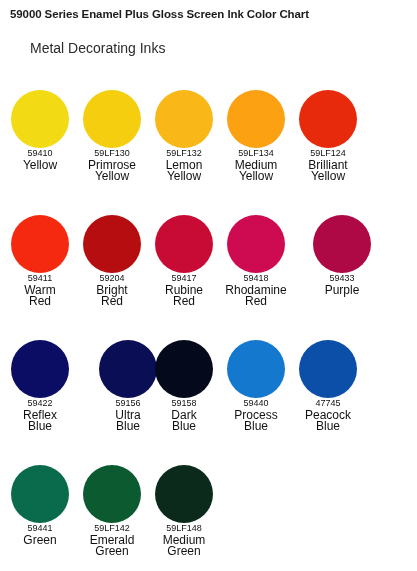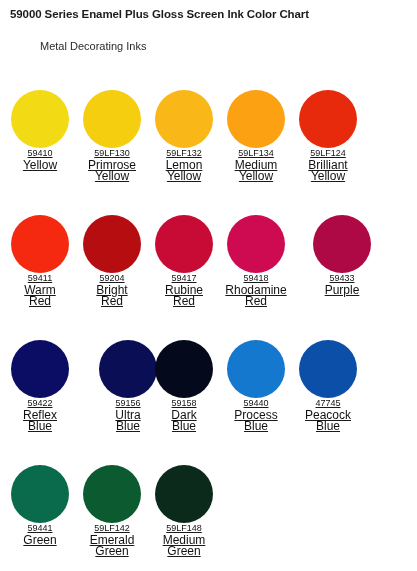--- a/index.html
+++ b/index.html
@@ -26,23 +26,23 @@
     left: 10px;
     top: 8px;
     font-size: 11.5px;
     font-weight: bold;
     letter-spacing: -0.1px;
     color: #1c1c1c;
     white-space: nowrap;
   }
   .chart-subtitle {
     position: absolute;
-    left: 20px;
+    left: 10px;
     top: 40px;
-    font-size: 11px;
+    font-size: 14px;
     font-weight: normal;
     color: #2b2b2b;
     white-space: nowrap;
     padding-left: 20px;
   }
   .swatch-grid {
     position: absolute;
     left: 0;
     top: 78px;
     width: 417px;
@@ -53,21 +53,20 @@
     width: 417px;
   }
   .swatch-row.row-last {
     height: 120px;
   }
   .swatch-cell {
     position: absolute;
     top: 0;
     width: 72px;
     text-align: center;
-    text-decoration: underline;
   }
   .swatch-dot {
     width: 58px;
     height: 58px;
     border-radius: 50%;
     margin: 12px auto 0 auto;
     display: block;
   }
   .swatch-labels {
     margin-top: 6px;

